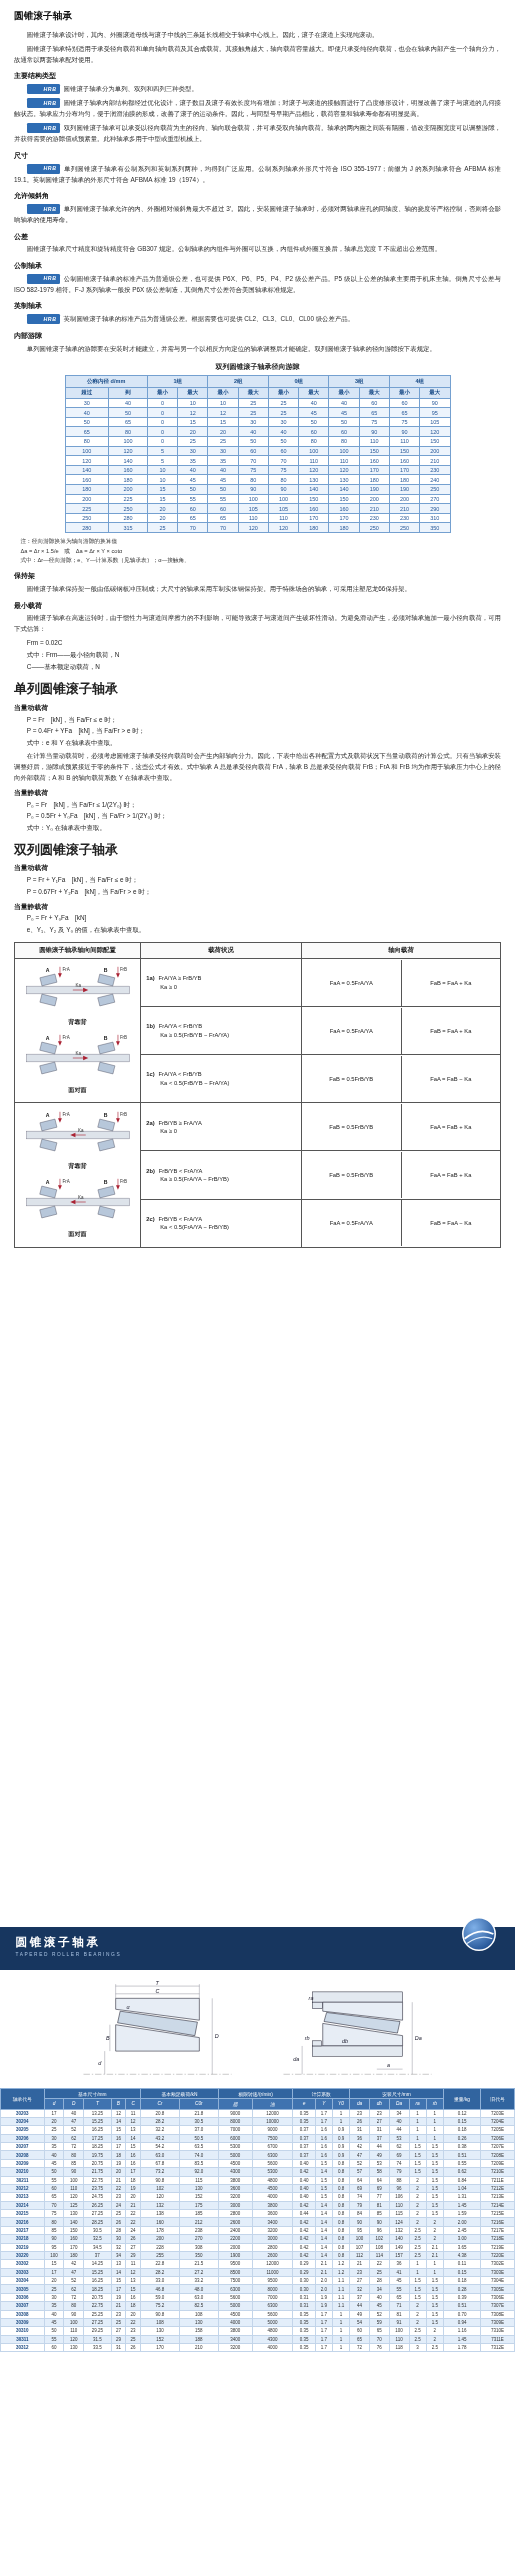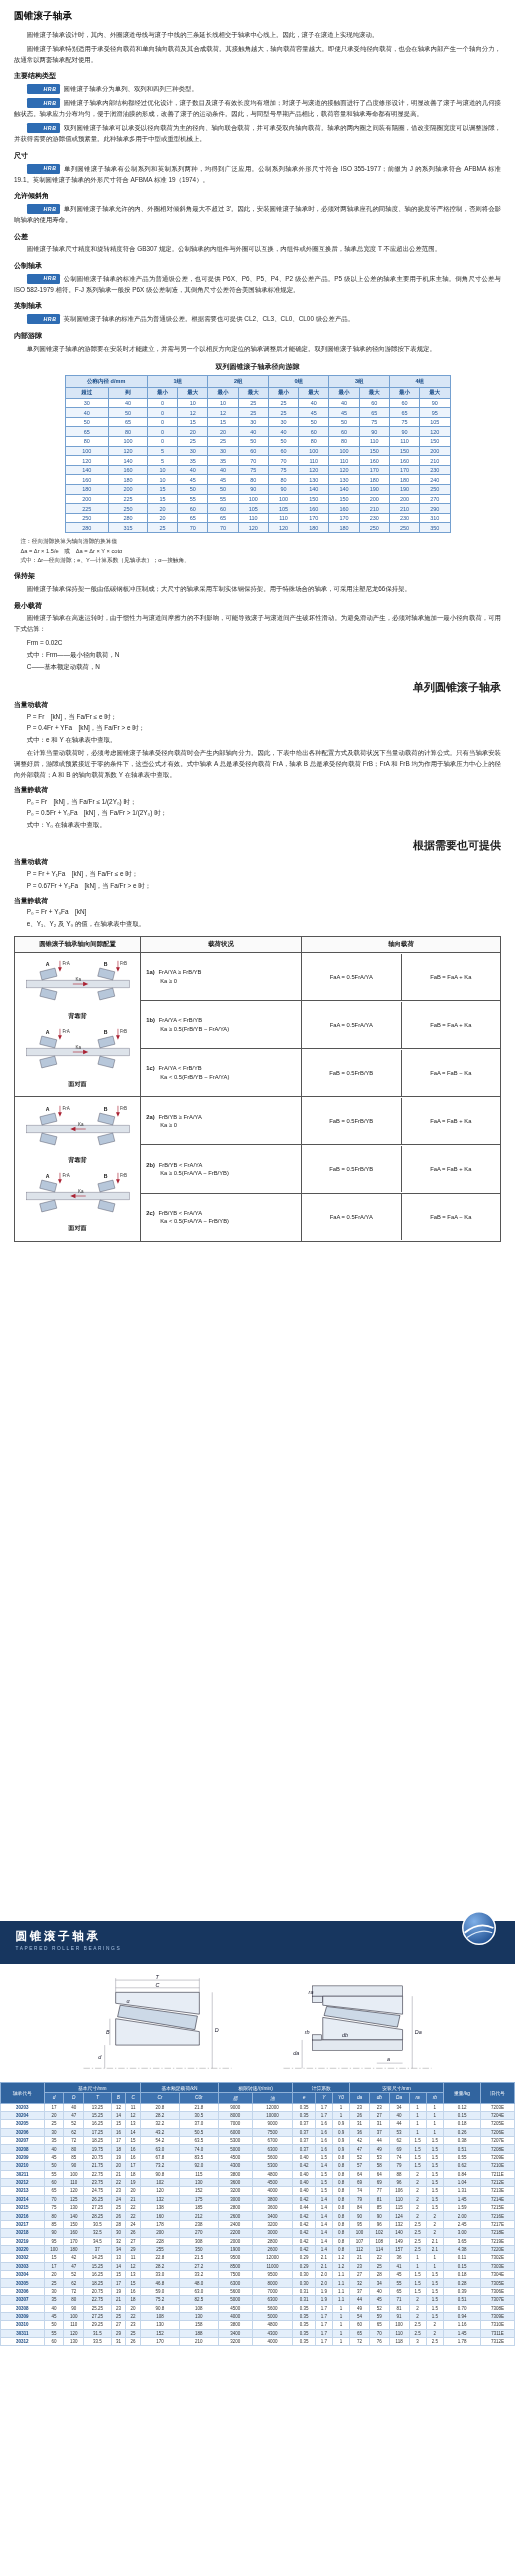--- a/index.html
+++ b/index.html
@@ -3,21 +3,21 @@
 <meta charset="utf-8">
 <style>
   * { box-sizing: border-box; margin: 0; padding: 0; }
   html, body { width: 515px; height: 2576px; overflow: hidden; background: #fff; }
   body { font-family: "Liberation Sans", "DejaVu Sans", sans-serif; color: #222; }
   .page { padding: 9px 14px 0 14px; }
 
   .doc-title { font-size: 9.7px; font-weight: bold; color: #111; margin: 1.3px 0 6.4px 0; }
   p.body-p { font-size: 6.4px; line-height: 1.7; text-align: justify; text-indent: 2em; margin: 0 0 3.2px 0; color: #2a2a2a; }
   h2.sec { font-size: 7px; font-weight: bold; color: #111; margin: 5.8px 0 2.6px 0; }
-  h2.sec-big { font-size: 11px; font-weight: bold; margin: 7.7px 0 3.2px 0; text-align: right; }
+  h2.sec-big { font-size: 13px; font-weight: bold; margin: 7.7px 0 3.2px 0; }
   h3.sub { font-size: 6.8px; font-weight: bold; margin: 4.5px 0 1.9px 0; }
 
   .hrb-badge { display: inline-block; background: #2e6cb3; color: #fff; font-weight: bold;
     font-style: italic; font-size: 5.2px; padding: 0.6px 3.9px; border-radius: 1.3px; margin-right: 3.2px;
     vertical-align: 0.6px; letter-spacing: 0.6px; }
 
   .formula { font-size: 6.4px; line-height: 1.6; margin: 1.3px 0 1.3px 2em; color: #222; }
   .formula-note { font-size: 6.4px; line-height: 1.6; margin: 1.3px 0 2.6px 2em; }
 
   
@@ -342,21 +342,21 @@
   <h3 class="sub">当量动载荷</h3>
   <div class="formula">P = Fr　[kN]，当 Fa/Fr ≤ e 时；</div>
   <div class="formula">P = 0.4Fr + YFa　[kN]，当 Fa/Fr &gt; e 时；</div>
   <div class="formula-note">式中：e 和 Y 在轴承表中查取。</div>
   <p class="body-p">在计算当量动载荷时，必须考虑圆锥滚子轴承受径向载荷时会产生内部轴向分力。因此，下表中给出各种配置方式及载荷状况下当量动载荷的计算公式。只有当轴承安装调整好后，游隙或预紧接近于零的条件下，这些公式才有效。式中轴承 A 总是承受径向载荷 FrA，轴承 B 总是承受径向载荷 FrB；FrA 和 FrB 均为作用于轴承压力中心上的径向外部载荷；A 和 B 的轴向载荷系数 Y 在轴承表中查取。</p>
   <h3 class="sub">当量静载荷</h3>
   <div class="formula">P₀ = Fr　[kN]，当 Fa/Fr ≤ 1/(2Y₀) 时；</div>
   <div class="formula">P₀ = 0.5Fr + Y₀Fa　[kN]，当 Fa/Fr &gt; 1/(2Y₀) 时；</div>
   <div class="formula-note">式中：Y₀ 在轴承表中查取。</div>
 
-  <h2 class="sec-big">根据需要也可提供</h2>
+  <h2 class="sec-big">双列圆锥滚子轴承</h2>
   <h3 class="sub">当量动载荷</h3>
   <div class="formula">P = Fr + Y₁Fa　[kN]，当 Fa/Fr ≤ e 时；</div>
   <div class="formula">P = 0.67Fr + Y₂Fa　[kN]，当 Fa/Fr &gt; e 时；</div>
   <h3 class="sub">当量静载荷</h3>
   <div class="formula">P₀ = Fr + Y₀Fa　[kN]</div>
   <div class="formula-note">e、Y₁、Y₂ 及 Y₀ 的值，在轴承表中查取。</div>
 
   <table class="cfg">
     <thead>
       <tr>

